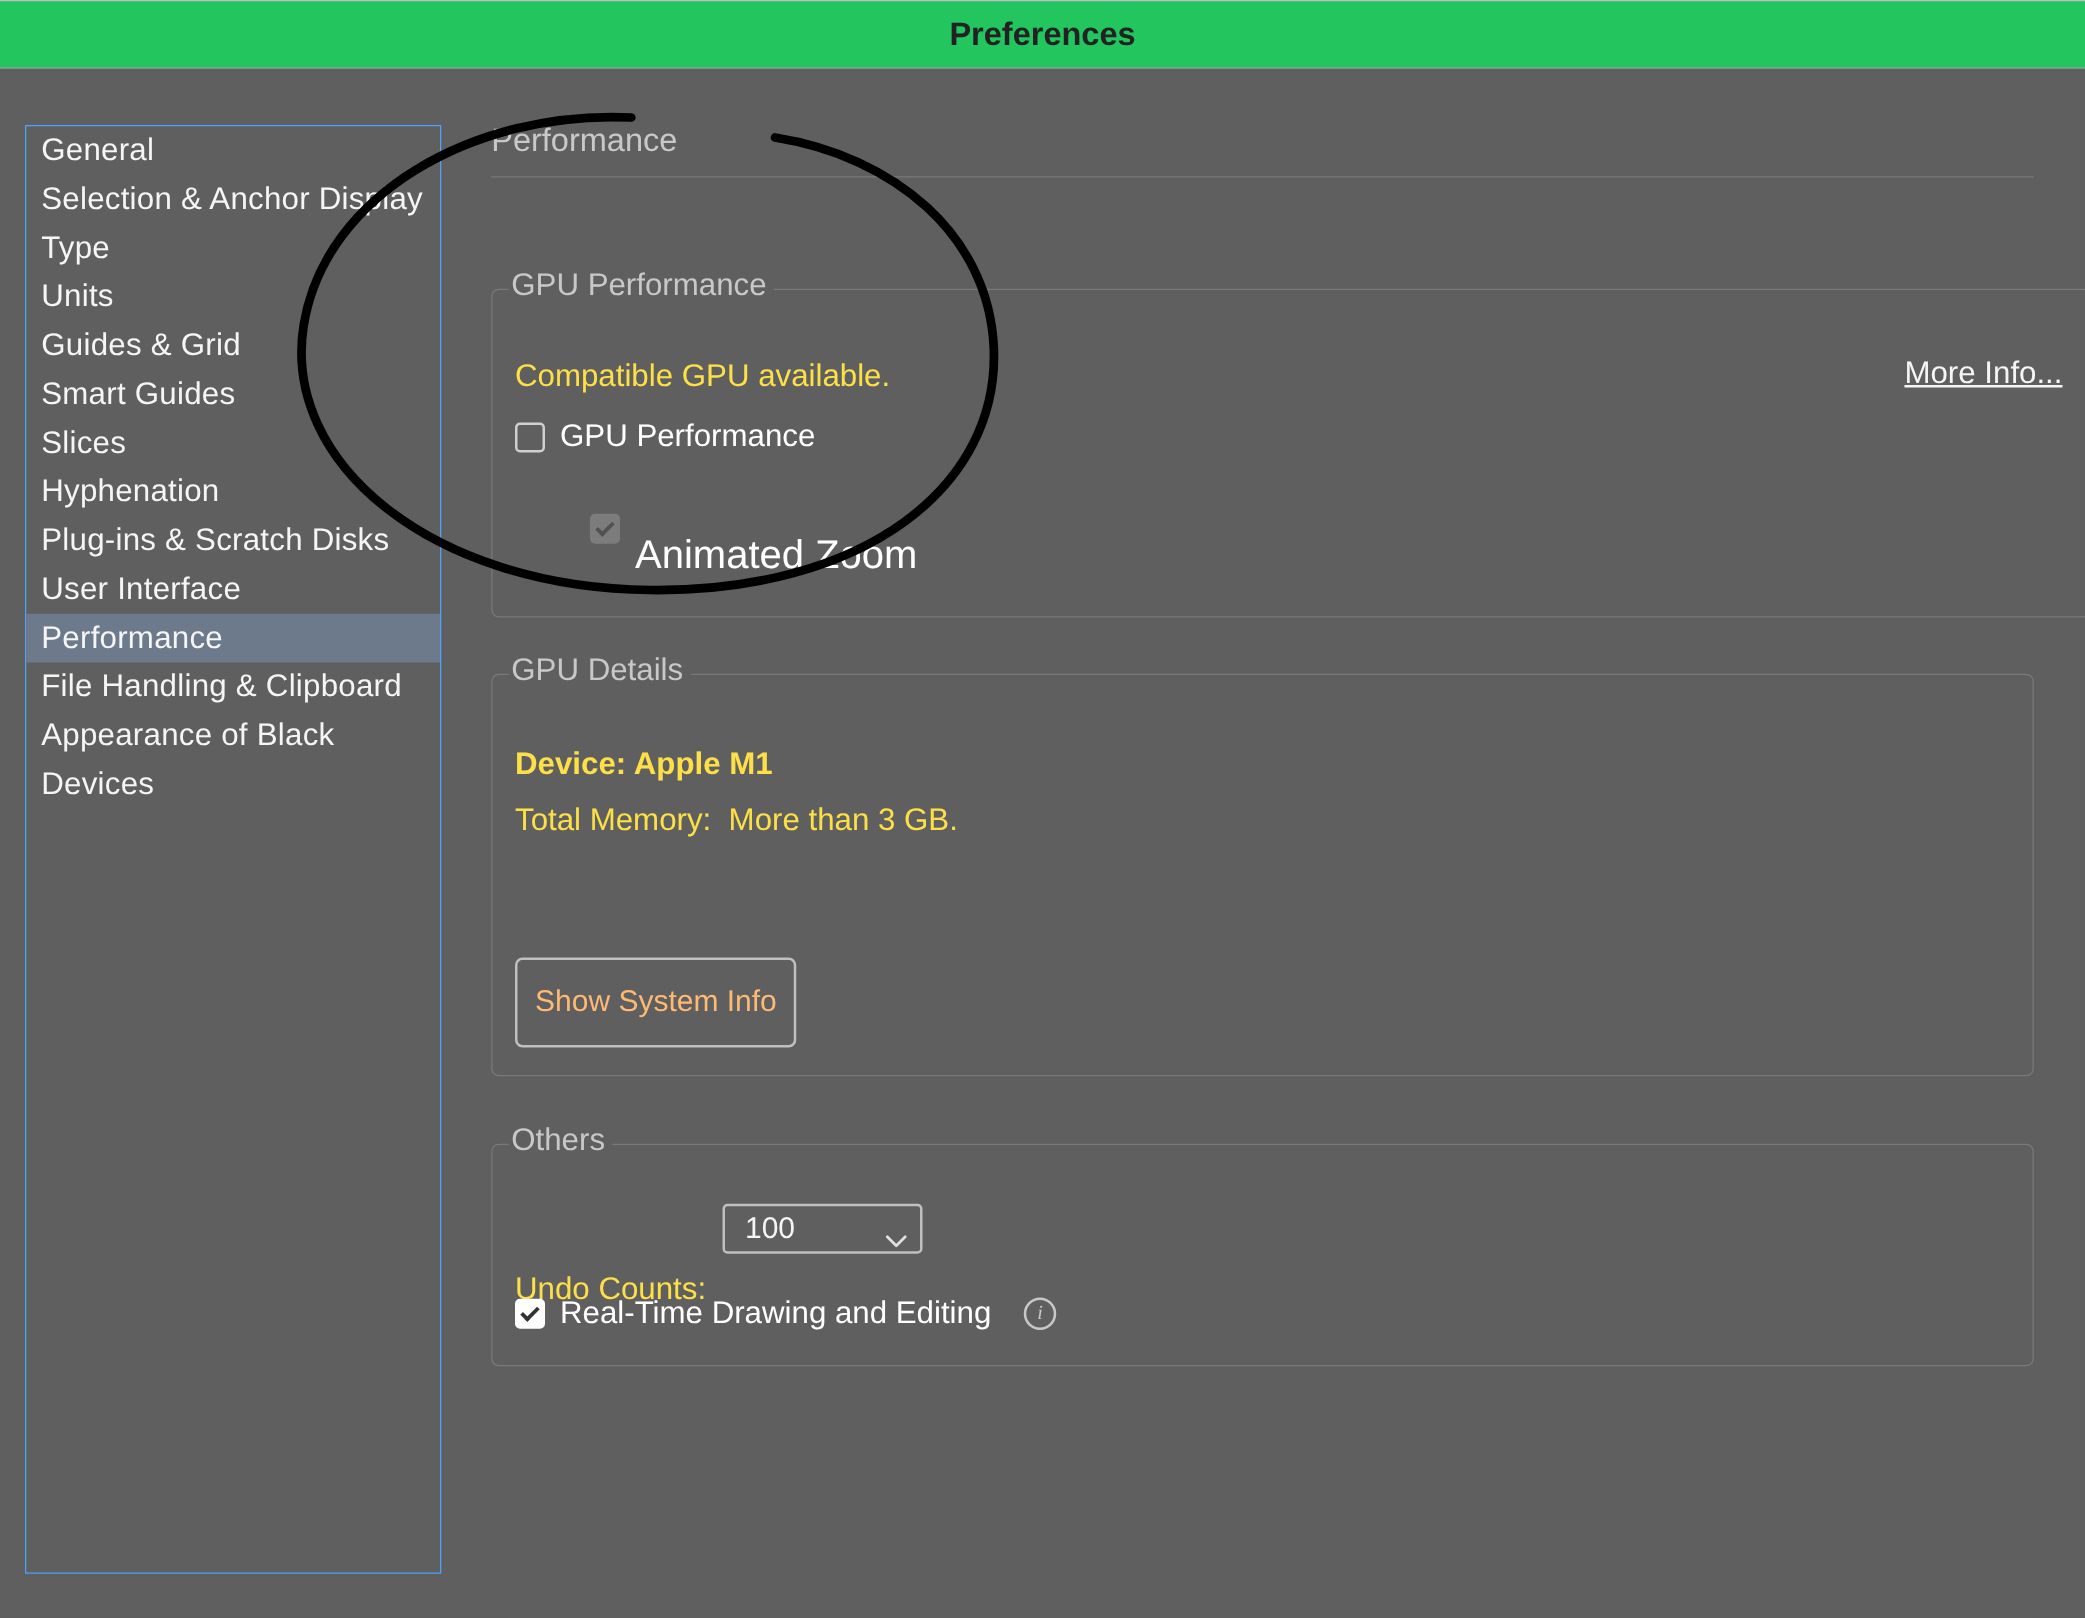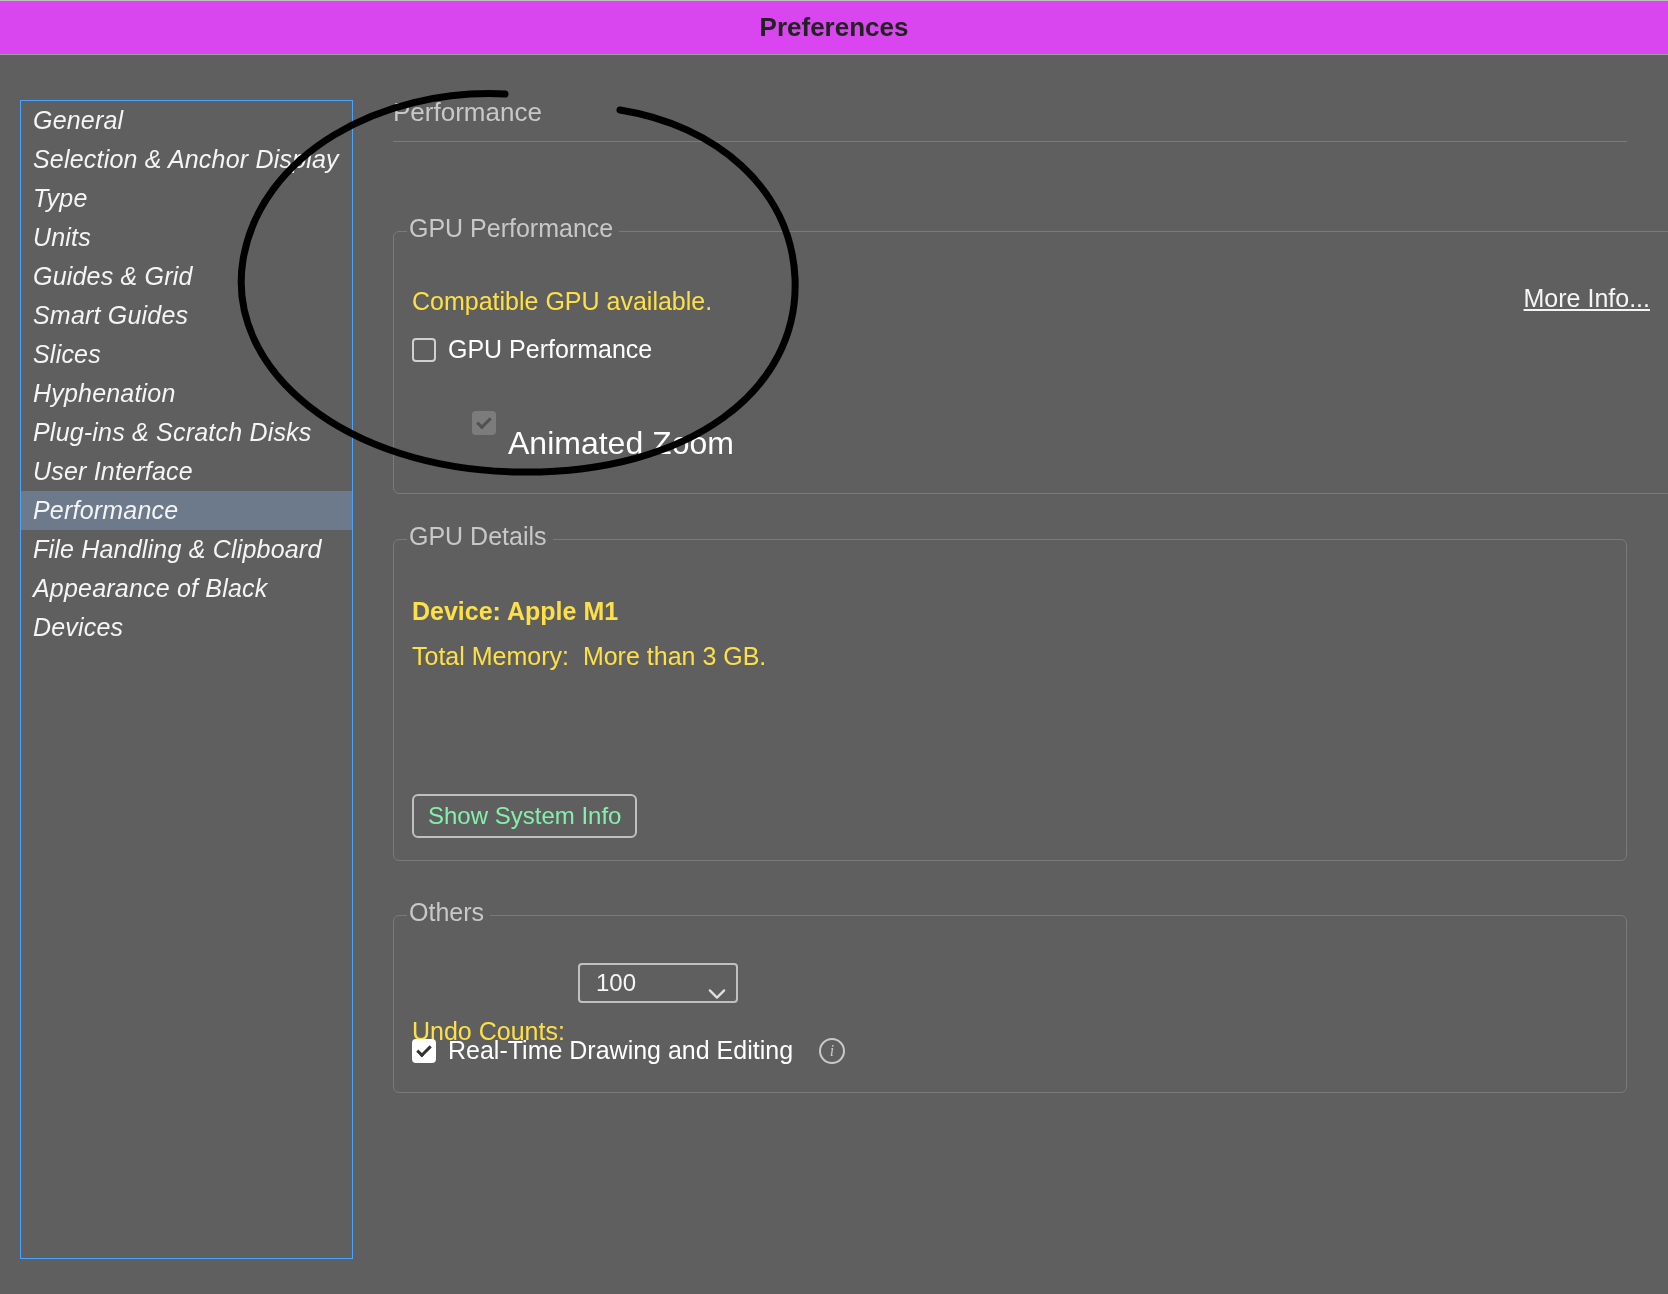--- a/index.html
+++ b/index.html
@@ -2,21 +2,21 @@
 <html><head>
 <meta charset="utf-8">
 <style>
   * { box-sizing: border-box; margin: 0; padding: 0; font-family: -apple-system, "Helvetica Neue", Arial, sans-serif; }
   html, body { width: 1668px; height: 1294px; overflow: hidden; }
   body { background: #5f5f5f; color: #ffffff; }
 
   .titlebar {
     position: relative;
     height: 55px;
-    background: #d946ef;
+    background: #22c55e;
     border-top: 1px solid #c0c0c0;
     border-bottom: 1px solid #a0a0a0;
     display: flex;
     align-items: center;
     justify-content: center;
   }
   .titlebar-title {
     font-size: 26px;
     font-weight: 600;
     color: #222;
@@ -37,21 +37,20 @@
   }
   .sidebar-item {
     height: 39px;
     display: flex; align-items: center;
     padding-left: 12px;
     font-size: 25px;
     color: #f5f5f5;
     font-weight: 500;
     letter-spacing: 0.2px;
     cursor: default;
-    font-style: italic;
   }
   .sidebar-item.selected {
     background: #6d7a8c;
   }
 
   .panel-title {
     position: absolute;
     left: 393px; top: 42px;
     font-size: 26px;
     color: #c8c8c8;
@@ -129,25 +128,25 @@
   #row-gpu-performance .lbl { font-size:25px; color:#ffffff; }
 
   #row-animated-zoom { left:78px; top:152px; }
   #row-animated-zoom .lbl { font-size:32px; color:#ffffff;margin-top:41px; }
 
   #device-line { position:absolute; left:18px; top:57px;font-weight:bold; }
   #memory-line { position:absolute; left:18px; top:102px; }
 
   #show-system-info {
     position:absolute; left:18px; bottom:22px;
-    padding: 6px 14px;
+    padding: 20px 14px;
     border: 2px solid #c0c0c0;
     border-radius: 6px;
     background: transparent;
-    color: #86efac;
+    color: #fdba74;
     font-size: 24px;
     cursor: pointer;
   }
 
   #undo-label { position:absolute; left:18px; top:55px; font-size:25px; color:#fde047;margin-top:46px; }
   #undo-select {
     position:absolute; left:184px; top:47px;
     width:160px; height:40px;
     border:2px solid #c0c0c0;
     border-radius:4px;

